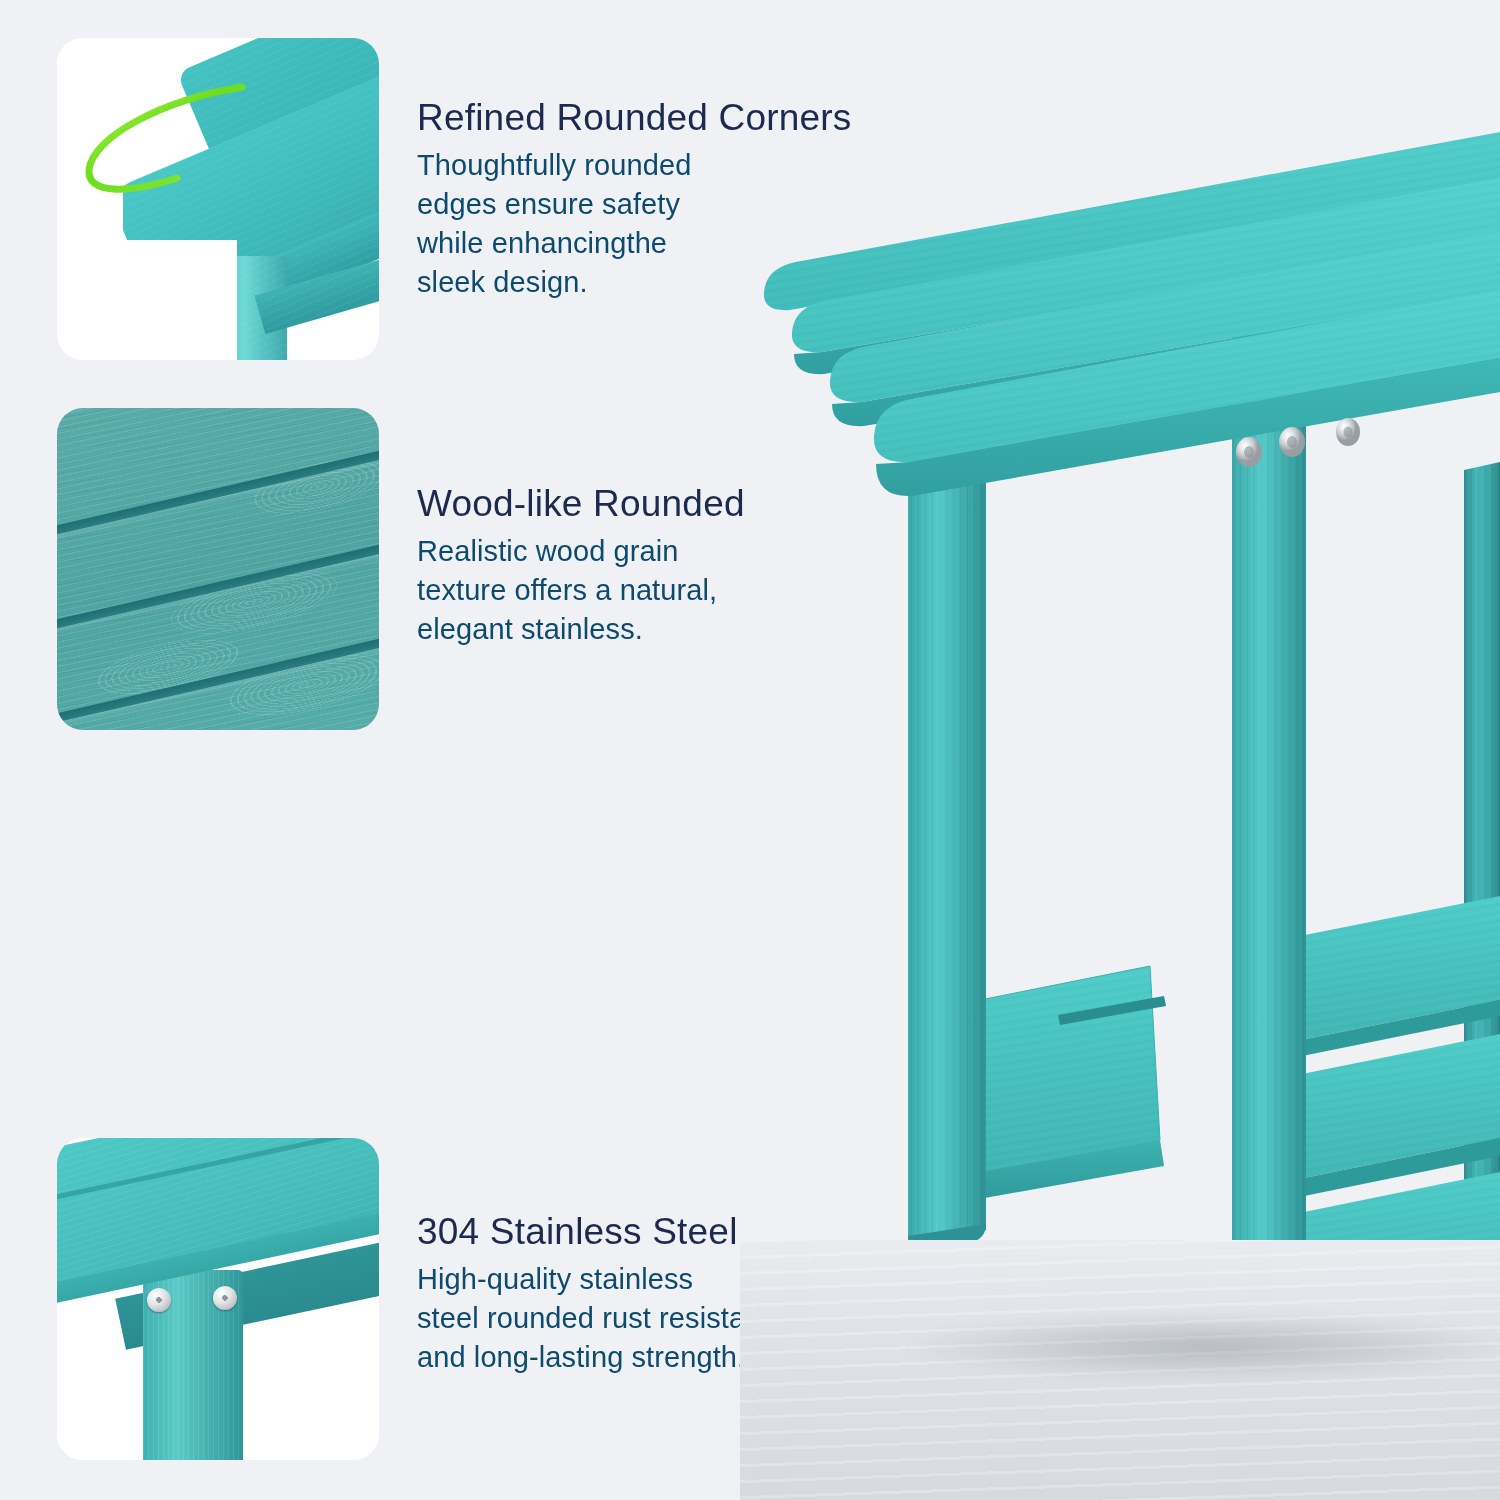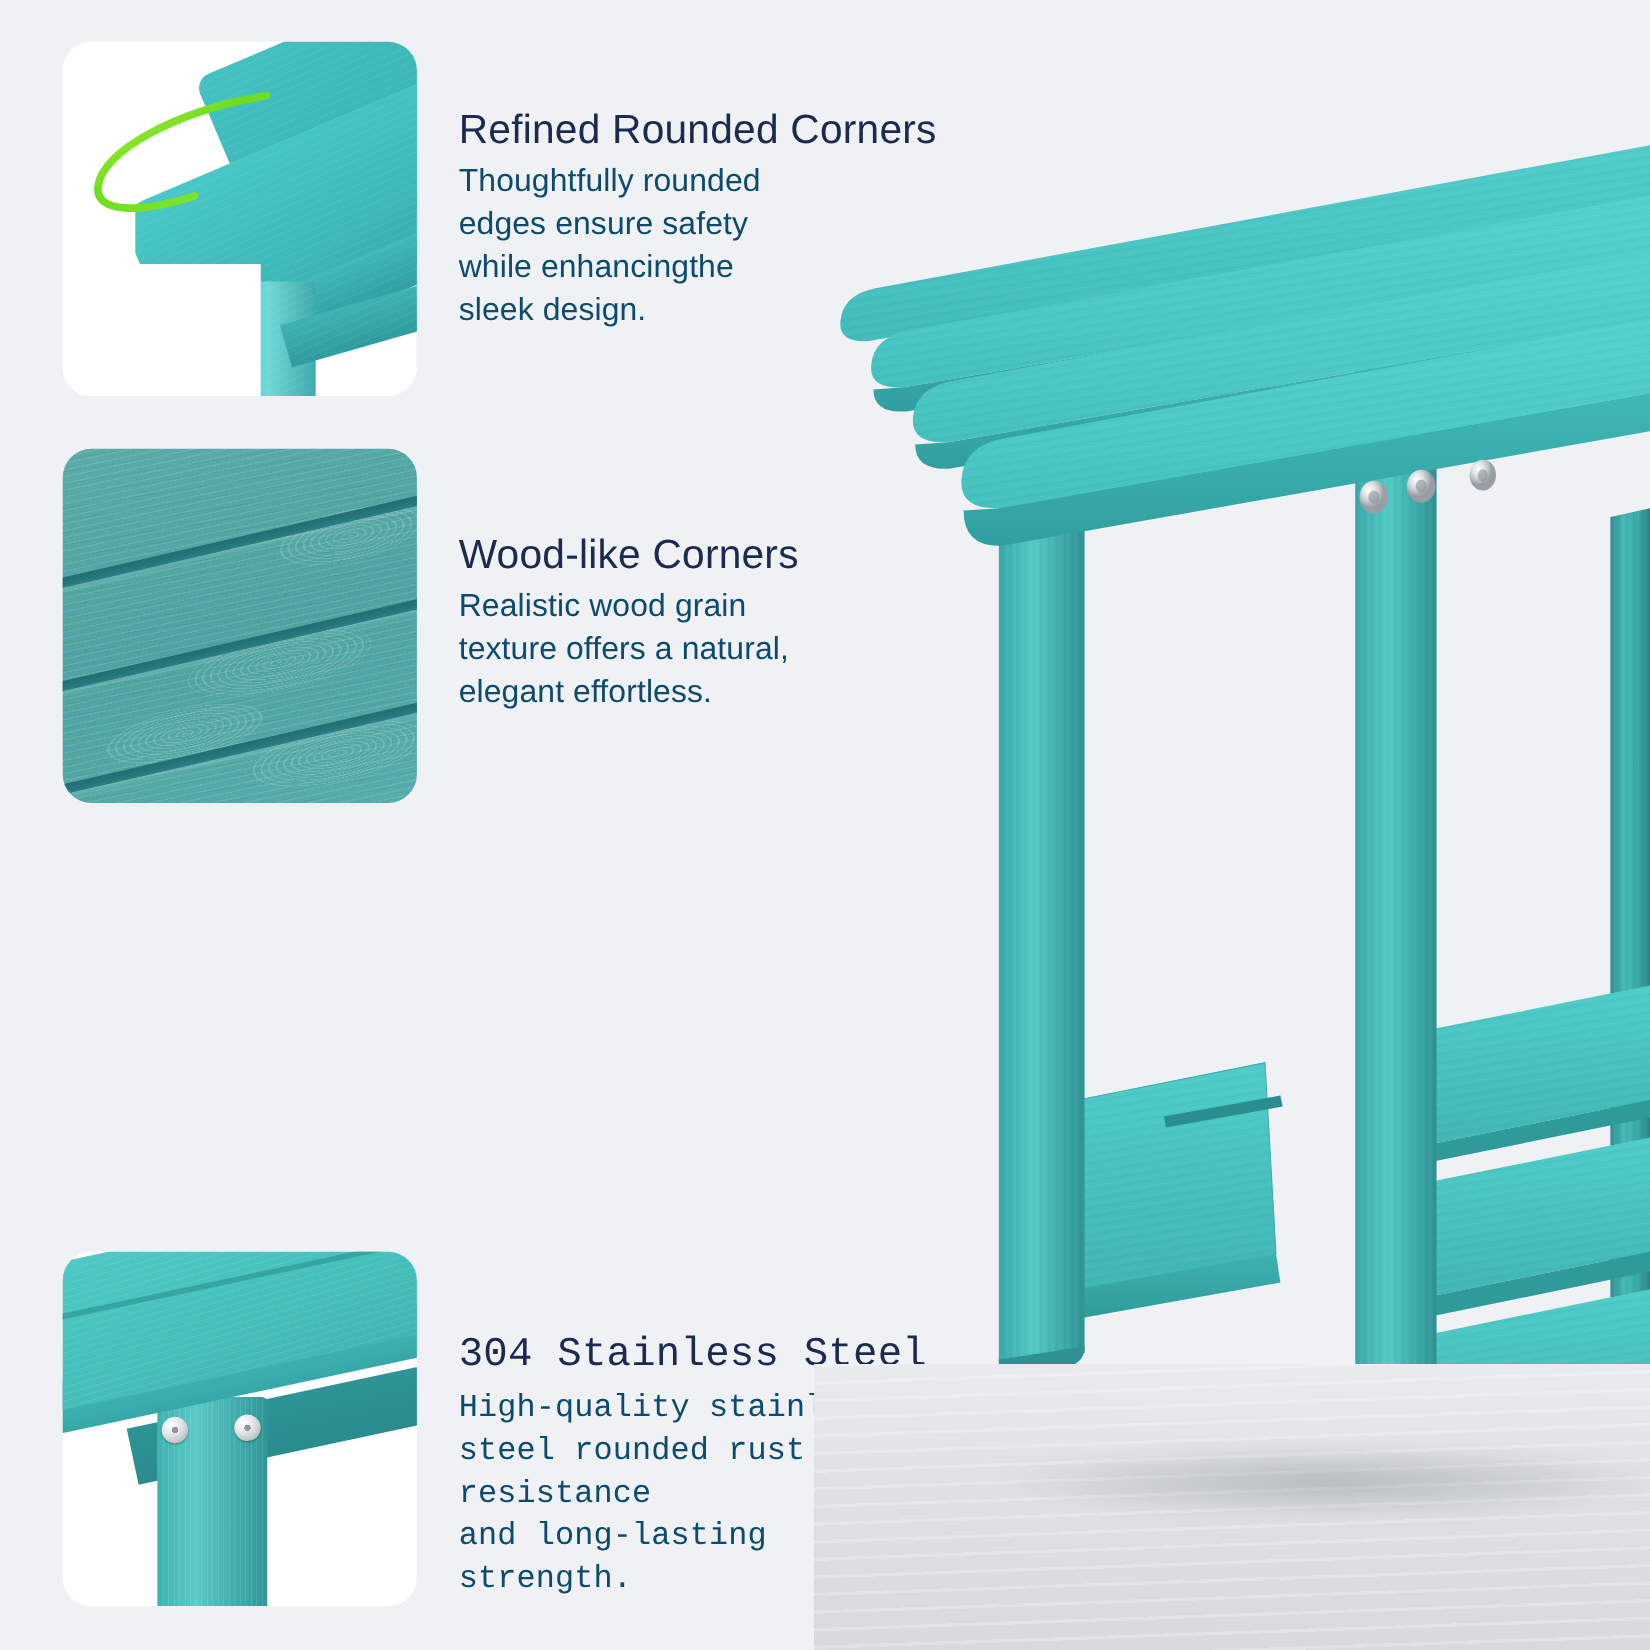--- a/index.html
+++ b/index.html
@@ -16,21 +16,21 @@
   .features{
     position:absolute;left:0;top:0;width:840px;height:1500px;
   }
   .feature{
     position:absolute;left:0;width:840px;height:330px;
     display:flex;align-items:flex-start;
   }
   .feature.f1{top:38px;}
   .feature.f2{top:408px;}
   .feature.f3{top:772px;}
-  .feature.f4{top:1138px;font-family:Liberation Mono, monospace;}
+  .feature.f4{top:1138px;}
 
   .thumb{
     position:relative;
     width:322px;height:322px;
     border-radius:26px;
     overflow:hidden;
     flex:0 0 auto;
     margin-left:57px;
     background:#ffffff;
   }
@@ -330,24 +330,24 @@
         <div class="grain"></div>
         <div class="knot k1"></div>
         <div class="knot k2"></div>
         <div class="knot k3"></div>
         <div class="knot k4"></div>
         <div class="gap g1"></div>
         <div class="gap g2"></div>
         <div class="gap g3"></div>
       </div>
       <div class="ftext">
-        <h2 class="fhead">Wood-like Corners</h2>
+        <h2 class="fhead">Wood-like Rounded</h2>
         <p class="fbody">Realistic wood grain
 texture offers a natural,
-elegant effortless.</p>
+elegant stainless.</p>
       </div>
     </div>
 
 
     <div class="feature f4">
       <div class="thumb t4">
         <div class="white-b"></div>
         <div class="white-r"></div>
         <div class="apron"></div>
         <div class="leg"></div>

